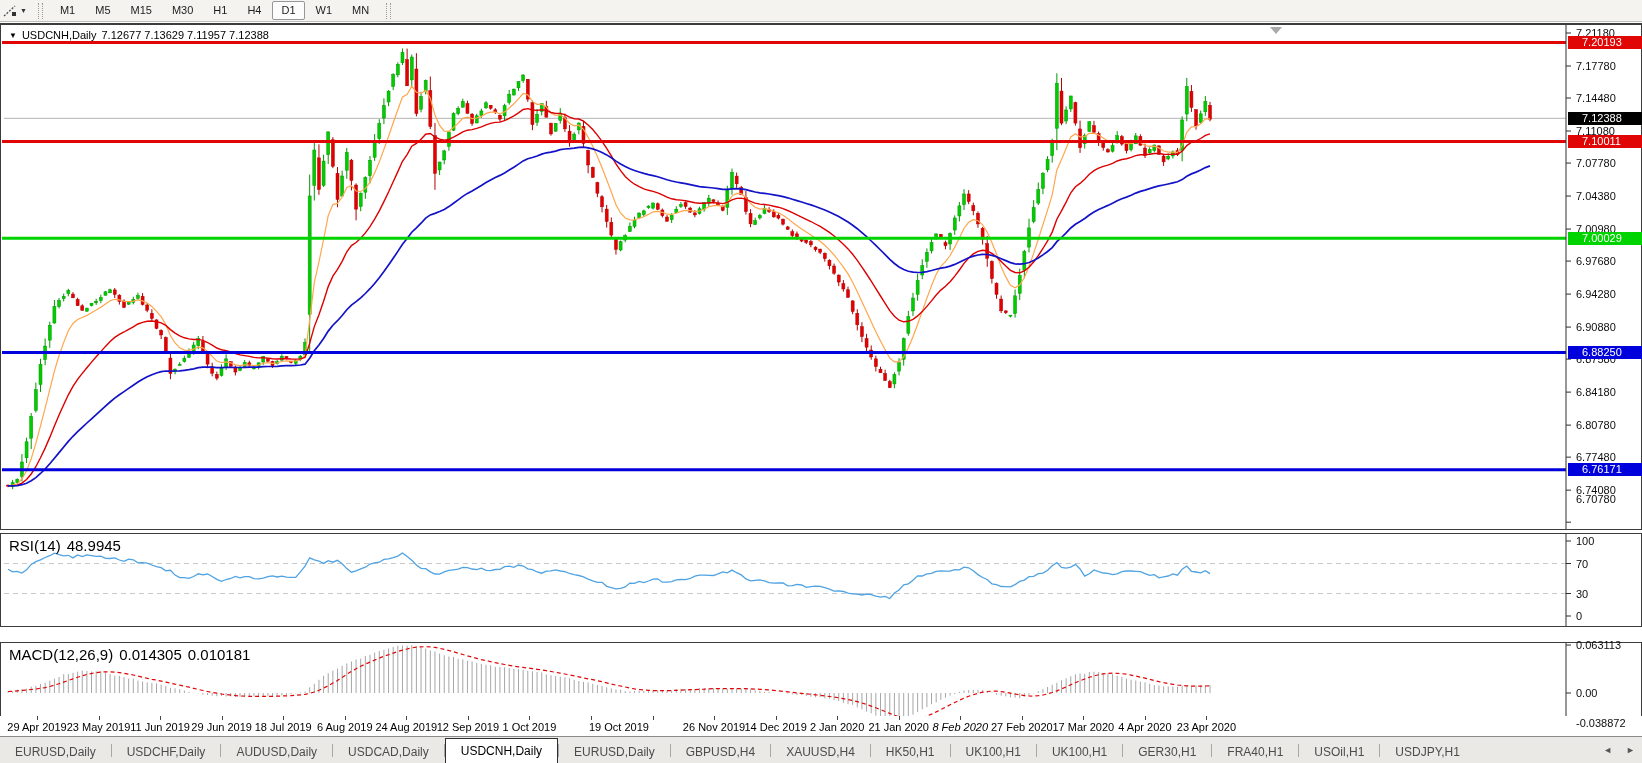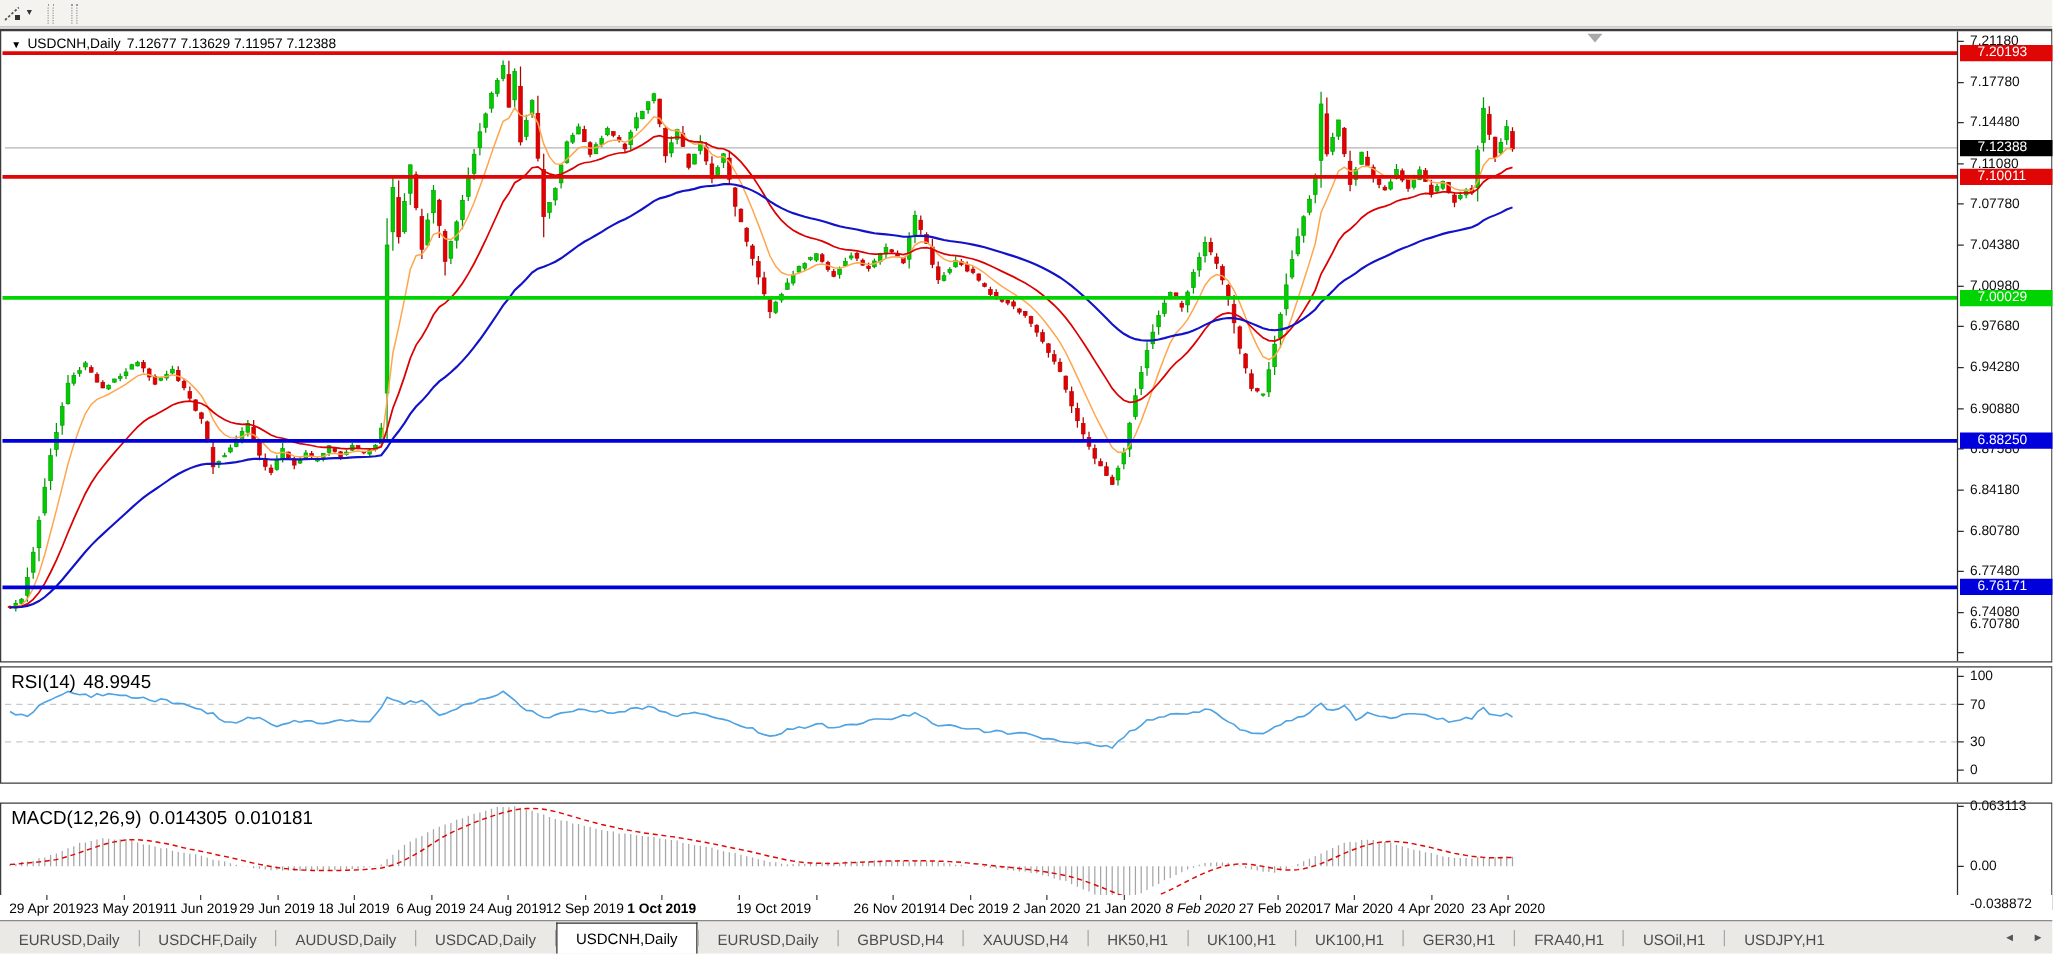--- a/index.html
+++ b/index.html
@@ -85,20 +85,31 @@
 
 <div class="toolbar">
   <span class="tool-icon">
     <svg width="16" height="14" viewBox="0 0 16 14">
       <line x1="2" y1="12" x2="13" y2="2" stroke="#555" stroke-width="1.4" stroke-dasharray="2,1.5"></line>
       <rect x="10" y="8" width="4" height="4" fill="#333"></rect>
     </svg>
   </span>
   <span class="tool-caret">▼</span>
   <span class="grip"></span>
+  <span id="tf-buttons" style="display:flex;">
+      <span class="tf-btn">M1</span>
+      <span class="tf-btn">M5</span>
+      <span class="tf-btn">M15</span>
+      <span class="tf-btn">M30</span>
+      <span class="tf-btn">H1</span>
+      <span class="tf-btn">H4</span>
+      <span class="tf-btn active">D1</span>
+      <span class="tf-btn">W1</span>
+      <span class="tf-btn">MN</span>
+    </span>
   <span class="grip"></span>
 </div>
 
 <div class="panel" id="main-panel">
   <svg id="main-svg" width="1640" height="504">
       <line x1="3" y1="93.33515200000043" x2="1565" y2="93.33515200000043" stroke="#b4b4b4" stroke-width="1"></line>
       <g>
         <line x1="7" y1="459.44880175724296" x2="7" y2="462.17862714935353" stroke="#b00000" stroke-width="1"></line>
         <line x1="11.64092664092664" y1="454.91272893837163" x2="11.64092664092664" y2="464.2121301170151" stroke="#009900" stroke-width="1"></line>
         <line x1="16.28185328185328" y1="453.304515782252" x2="16.28185328185328" y2="458.7944294192692" stroke="#009900" stroke-width="1"></line>
@@ -994,21 +1005,21 @@
     <div class="date-lab" style="left: 221.65px;">29 Jun 2019</div>
     <div class="date-tick" style="left: 283.2px;"></div>
     <div class="date-lab" style="left: 283.2px;">18 Jul 2019</div>
     <div class="date-tick" style="left: 344.75px;"></div>
     <div class="date-lab" style="left: 344.75px;">6 Aug 2019</div>
     <div class="date-tick" style="left: 406.3px;"></div>
     <div class="date-lab" style="left: 406.3px;">24 Aug 2019</div>
     <div class="date-tick" style="left: 467.85px;"></div>
     <div class="date-lab" style="left: 467.85px;">12 Sep 2019</div>
     <div class="date-tick" style="left: 529.4px;"></div>
-    <div class="date-lab" style="left: 529.4px; font-weight: bold;">1 Oct 2019</div>
+    <div class="date-lab" style="left: 529.4px;">1 Oct 2019</div>
     <div class="date-tick" style="left: 590.95px;"></div>
     <div class="date-lab" style="left: 590.95px; margin-left: 28px;">19 Oct 2019</div>
     <div class="date-tick" style="left: 652.5px;"></div>
     <div class="date-lab" style="left: 652.5px; margin-top: 16px;">7 Nov 2019</div>
     <div class="date-tick" style="left: 714.05px;"></div>
     <div class="date-lab" style="left: 714.05px;">26 Nov 2019</div>
     <div class="date-tick" style="left: 775.6px;"></div>
     <div class="date-lab" style="left: 775.6px;">14 Dec 2019</div>
     <div class="date-tick" style="left: 837.15px;"></div>
     <div class="date-lab" style="left: 837.15px;">2 Jan 2020</div>

